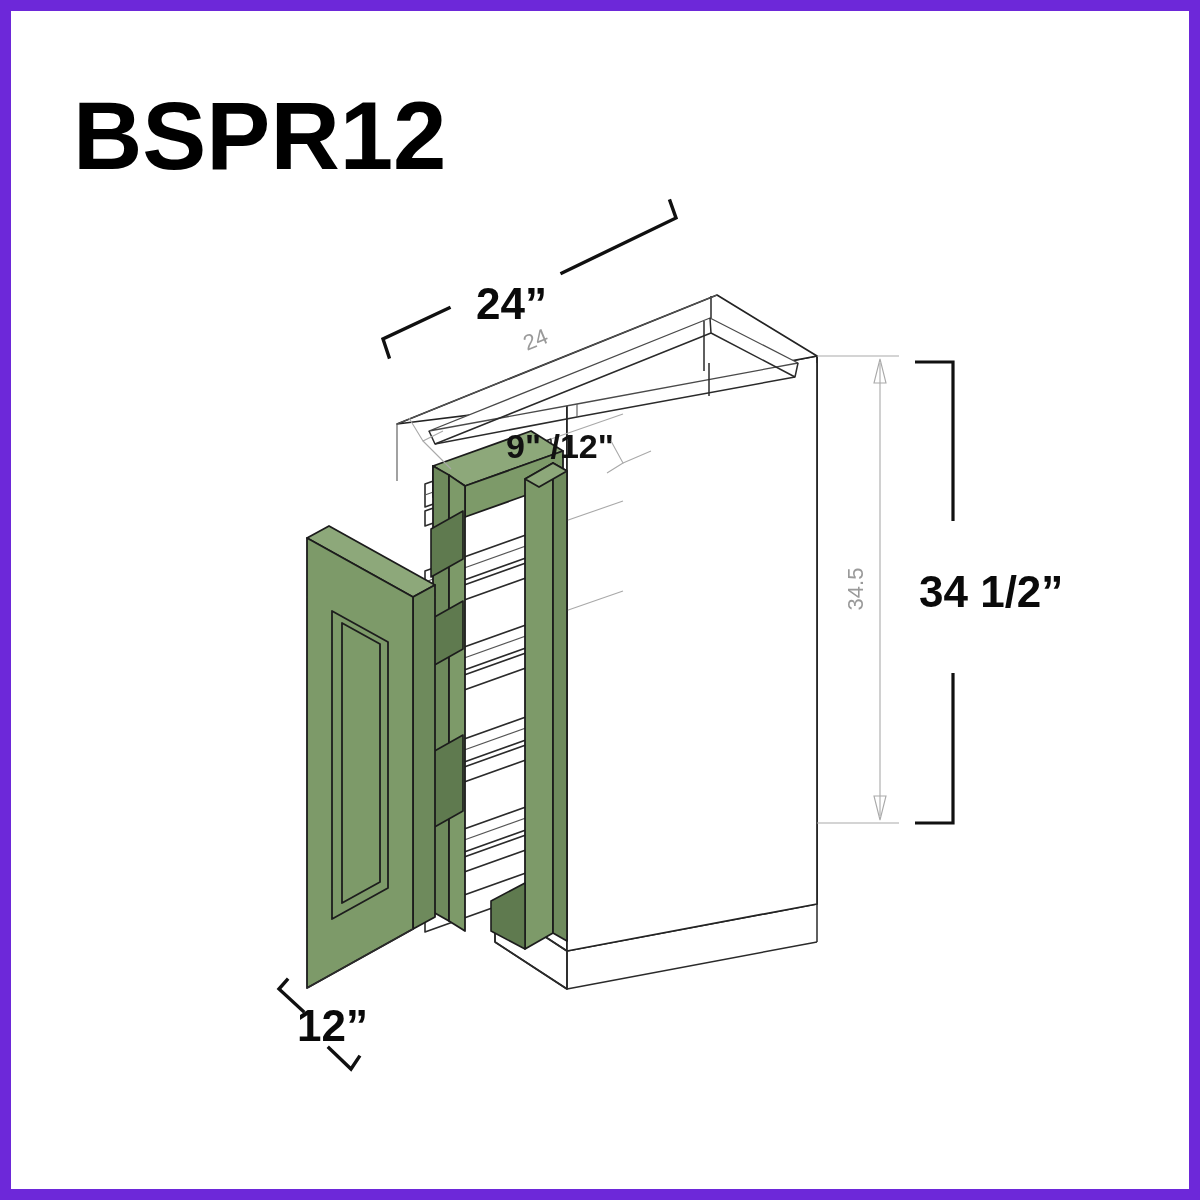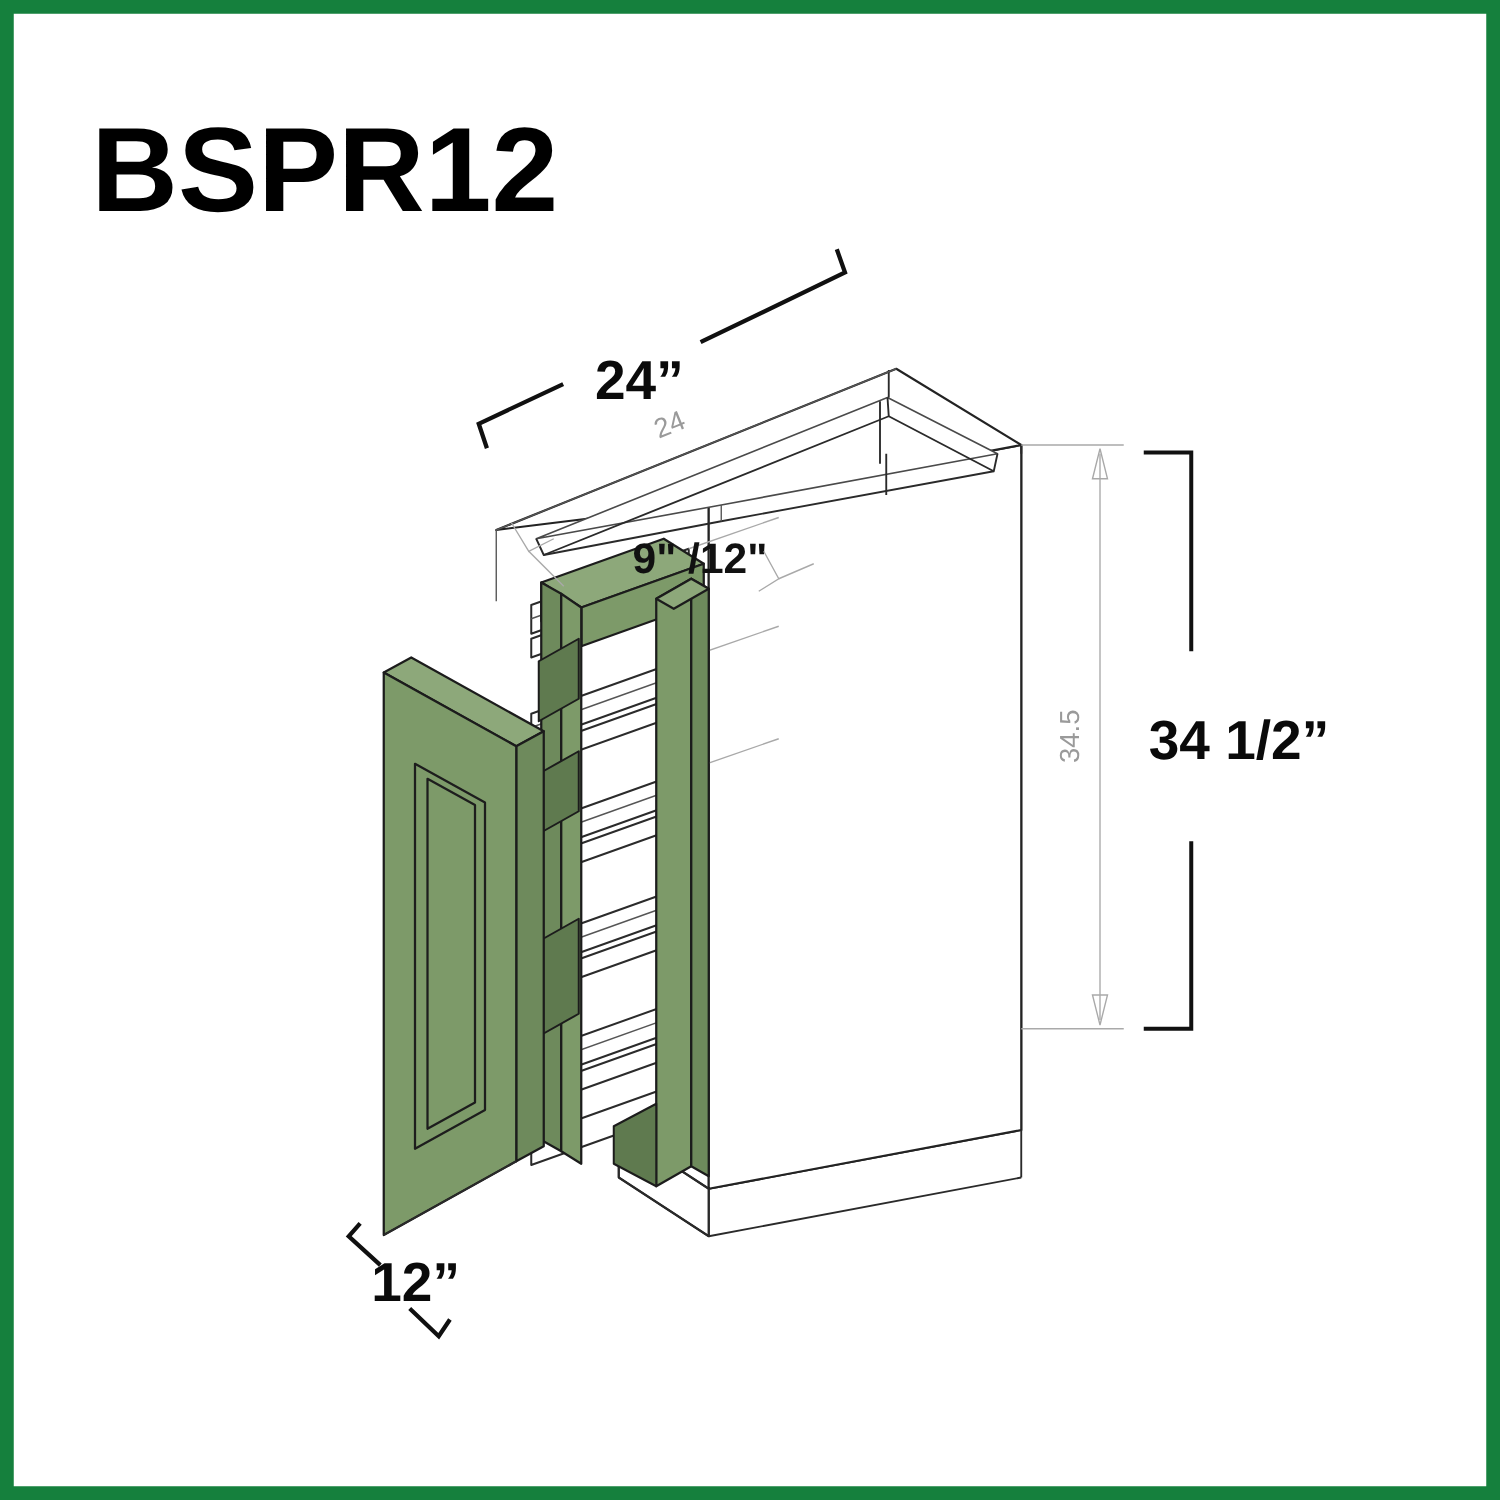--- a/index.html
+++ b/index.html
@@ -12,21 +12,21 @@
     height: 1200px;
     font-family: "Liberation Sans", sans-serif;
     overflow: hidden;
   }
   #sheet {
     position: relative;
     width: 1200px;
     height: 1200px;
     background: #ffffff;
     box-sizing: border-box;
-    border: 11px solid #15803d;
+    border: 11px solid #6d28d9;
   }
   #drawing {
     position: absolute;
     left: 0;
     top: 0;
     width: 1200px;
     height: 1200px;
     display: block;
   }
   .title-text {

